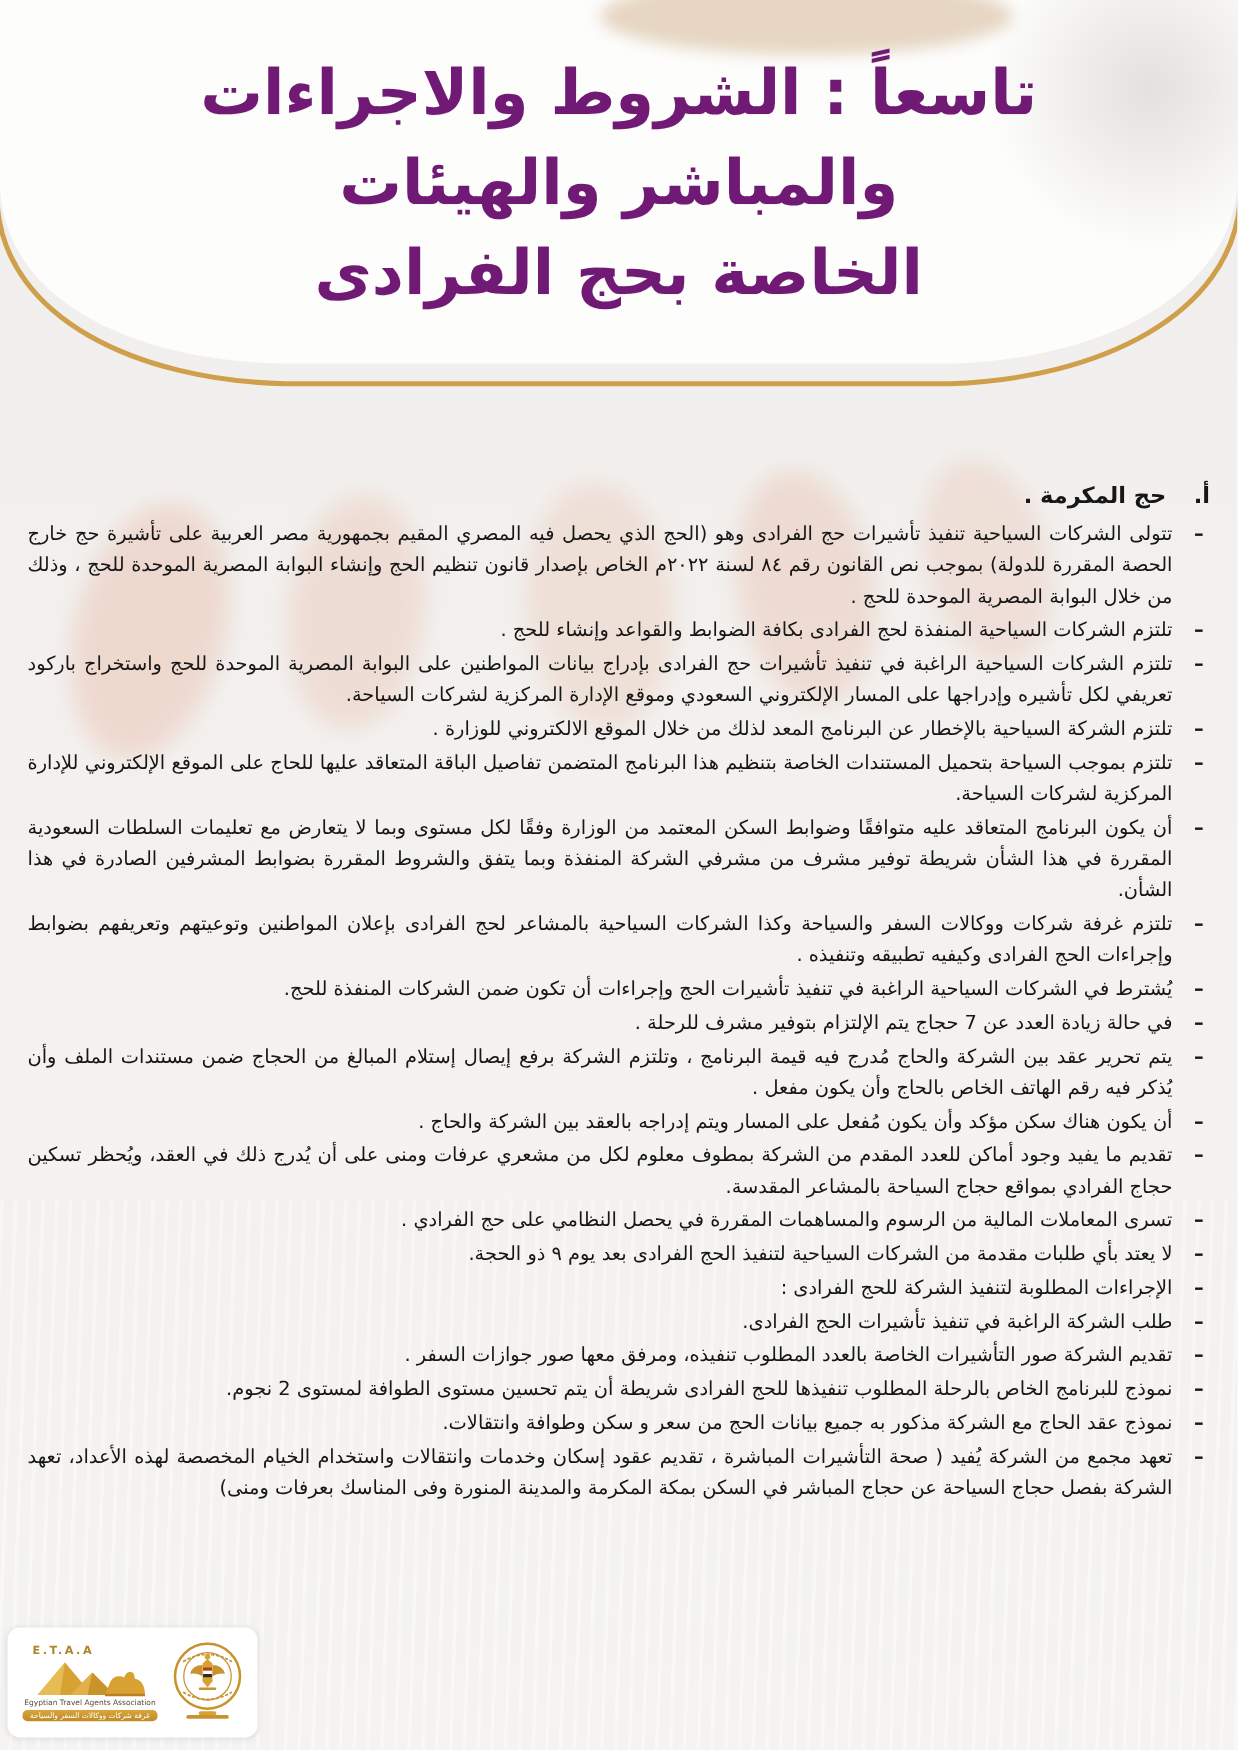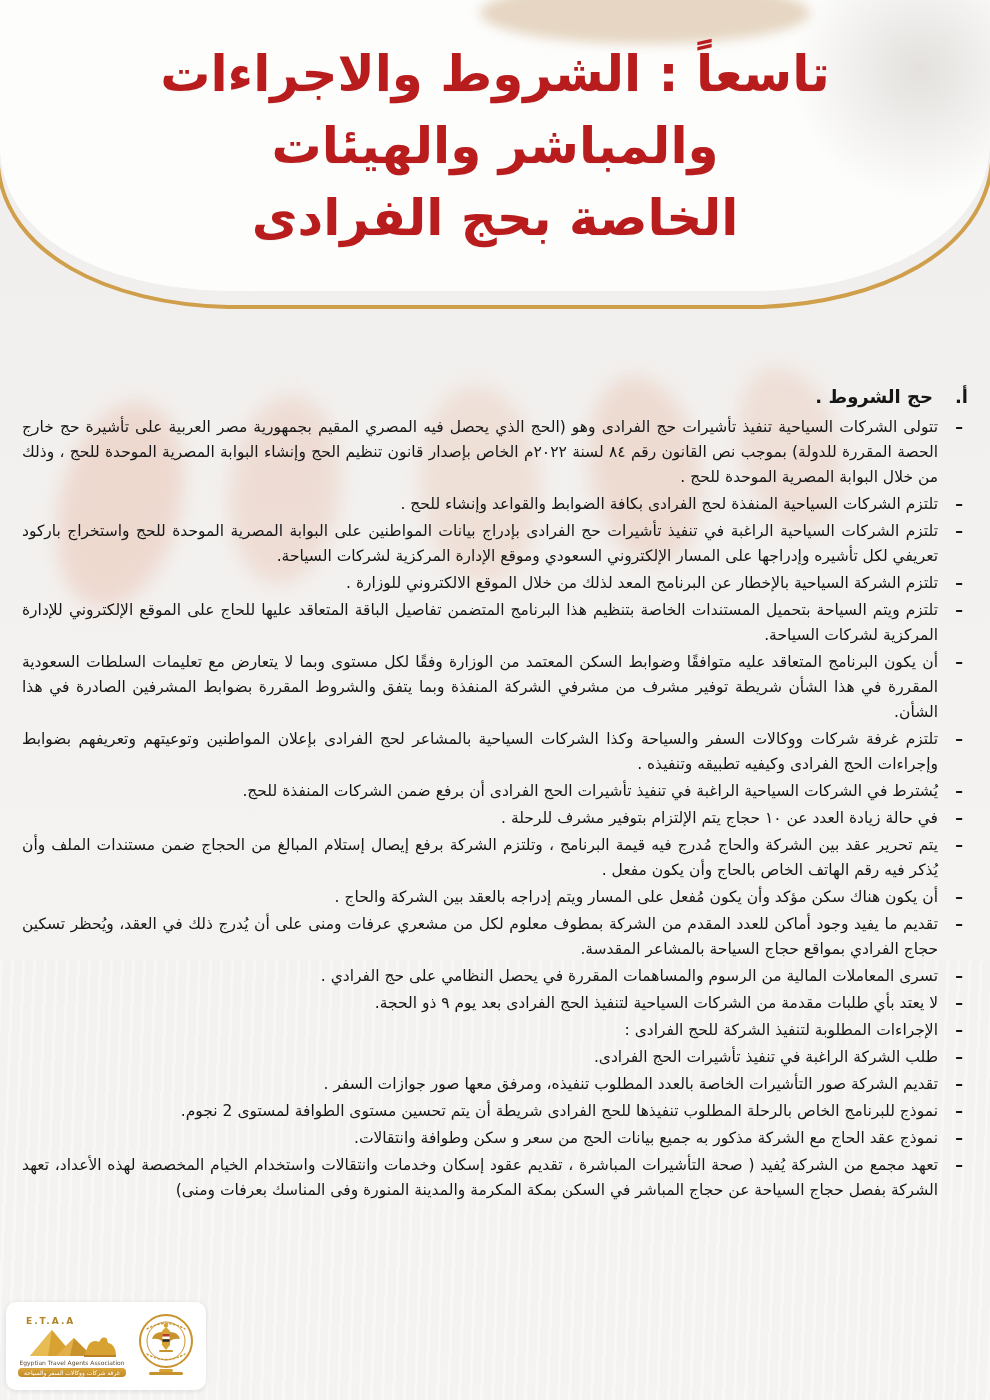--- a/index.html
+++ b/index.html
@@ -20,21 +20,21 @@
   .topblob{left:480px;top:-18px;width:330px;height:62px;background:rgba(212,182,148,.55);filter:blur(6px);border-radius:50%;}
   .cornerShade{right:-60px;top:-60px;width:260px;height:260px;border-radius:50%;
     background:radial-gradient(circle,rgba(196,190,184,.45),rgba(196,190,184,0) 70%);}
   .fabric{left:0;top:960px;width:990px;height:440px;
     background:repeating-linear-gradient(92deg,rgba(255,255,255,.5) 0 3px,rgba(233,231,228,.25) 3px 11px);
     opacity:.5;}
   
   .header-svg{position:absolute;left:0;top:0;}
   .title{
     position:absolute;left:0;top:38px;width:990px;text-align:center;
-    color:#b91c1c;font-weight:bold;font-size:50px;line-height:72px;
+    color:#701a75;font-weight:bold;font-size:50px;line-height:72px;
     text-shadow:0 1px 0 rgba(0,0,0,.04);
   }
   
   .doc-body{
     position:absolute;top:384px;right:22px;left:22px;height:886px;
     color:#161616;font-size:15.5px;line-height:25px;overflow:hidden;
   }
   .sec-head{font-weight:bold;font-size:18px;margin-bottom:6px;}
   .sec-head .idx{margin-left:22px;}
   .bullet{display:flex;flex-direction:row;gap:12px;margin-bottom:2px;}
@@ -74,21 +74,21 @@
 <div class="bg-decor cornerShade"></div>
 
 <div class="title">
   <div>تاسعاً : الشروط والاجراءات</div>
   <div>والمباشر والهيئات</div>
   <div>الخاصة بحج الفرادى</div>
 </div>
 
 <div class="doc-body">
   <div class="sec-head">
-    <span class="idx">أ.</span><span>حج الشروط .</span>
+    <span class="idx">أ.</span><span>حج المكرمة .</span>
   </div>
   <div>
 
       <div class="bullet">
         <span class="dash">–</span>
         <span class="btext">تتولى الشركات السياحية تنفيذ تأشيرات حج الفرادى وهو (الحج الذي يحصل فيه المصري المقيم بجمهورية مصر العربية على تأشيرة حج خارج الحصة المقررة للدولة) بموجب نص القانون رقم ٨٤ لسنة ٢٠٢٢م الخاص بإصدار قانون تنظيم الحج وإنشاء البوابة المصرية الموحدة للحج ، وذلك من خلال البوابة المصرية الموحدة للحج .</span>
       </div>
 
       <div class="bullet">
         <span class="dash">–</span>
@@ -100,41 +100,41 @@
         <span class="btext">تلتزم الشركات السياحية الراغبة في تنفيذ تأشيرات حج الفرادى بإدراج بيانات المواطنين على البوابة المصرية الموحدة للحج واستخراج باركود تعريفي لكل تأشيره وإدراجها على المسار الإلكتروني السعودي وموقع الإدارة المركزية لشركات السياحة.</span>
       </div>
 
       <div class="bullet">
         <span class="dash">–</span>
         <span class="btext">تلتزم الشركة السياحية بالإخطار عن البرنامج المعد لذلك من خلال الموقع الالكتروني للوزارة .</span>
       </div>
 
       <div class="bullet">
         <span class="dash">–</span>
-        <span class="btext">تلتزم ويتم السياحة بتحميل المستندات الخاصة بتنظيم هذا البرنامج المتضمن تفاصيل الباقة المتعاقد عليها للحاج على الموقع الإلكتروني للإدارة المركزية لشركات السياحة.</span>
+        <span class="btext">تلتزم بموجب السياحة بتحميل المستندات الخاصة بتنظيم هذا البرنامج المتضمن تفاصيل الباقة المتعاقد عليها للحاج على الموقع الإلكتروني للإدارة المركزية لشركات السياحة.</span>
       </div>
 
       <div class="bullet">
         <span class="dash">–</span>
         <span class="btext">أن يكون البرنامج المتعاقد عليه متوافقًا وضوابط السكن المعتمد من الوزارة وفقًا لكل مستوى وبما لا يتعارض مع تعليمات السلطات السعودية المقررة في هذا الشأن شريطة توفير مشرف من مشرفي الشركة المنفذة وبما يتفق والشروط المقررة بضوابط المشرفين الصادرة في هذا الشأن.</span>
       </div>
 
       <div class="bullet">
         <span class="dash">–</span>
         <span class="btext">تلتزم غرفة شركات ووكالات السفر والسياحة وكذا الشركات السياحية بالمشاعر لحج الفرادى بإعلان المواطنين وتوعيتهم وتعريفهم بضوابط وإجراءات الحج الفرادى وكيفيه تطبيقه وتنفيذه .</span>
       </div>
 
       <div class="bullet">
         <span class="dash">–</span>
-        <span class="btext">يُشترط في الشركات السياحية الراغبة في تنفيذ تأشيرات الحج الفرادى أن برفع ضمن الشركات المنفذة للحج.</span>
-      </div>
-
-      <div class="bullet">
-        <span class="dash">–</span>
-        <span class="btext">في حالة زيادة العدد عن ١٠ حجاج يتم الإلتزام بتوفير مشرف للرحلة .</span>
+        <span class="btext">يُشترط في الشركات السياحية الراغبة في تنفيذ تأشيرات الحج وإجراءات أن تكون ضمن الشركات المنفذة للحج.</span>
+      </div>
+
+      <div class="bullet">
+        <span class="dash">–</span>
+        <span class="btext">في حالة زيادة العدد عن 7 حجاج يتم الإلتزام بتوفير مشرف للرحلة .</span>
       </div>
 
       <div class="bullet">
         <span class="dash">–</span>
         <span class="btext">يتم تحرير عقد بين الشركة والحاج مُدرج فيه قيمة البرنامج ، وتلتزم الشركة برفع إيصال إستلام المبالغ من الحجاج ضمن مستندات الملف وأن يُذكر فيه رقم الهاتف الخاص بالحاج وأن يكون مفعل .</span>
       </div>
 
       <div class="bullet">
         <span class="dash">–</span>
         <span class="btext">أن يكون هناك سكن مؤكد وأن يكون مُفعل على المسار ويتم إدراجه بالعقد بين الشركة والحاج .</span>

